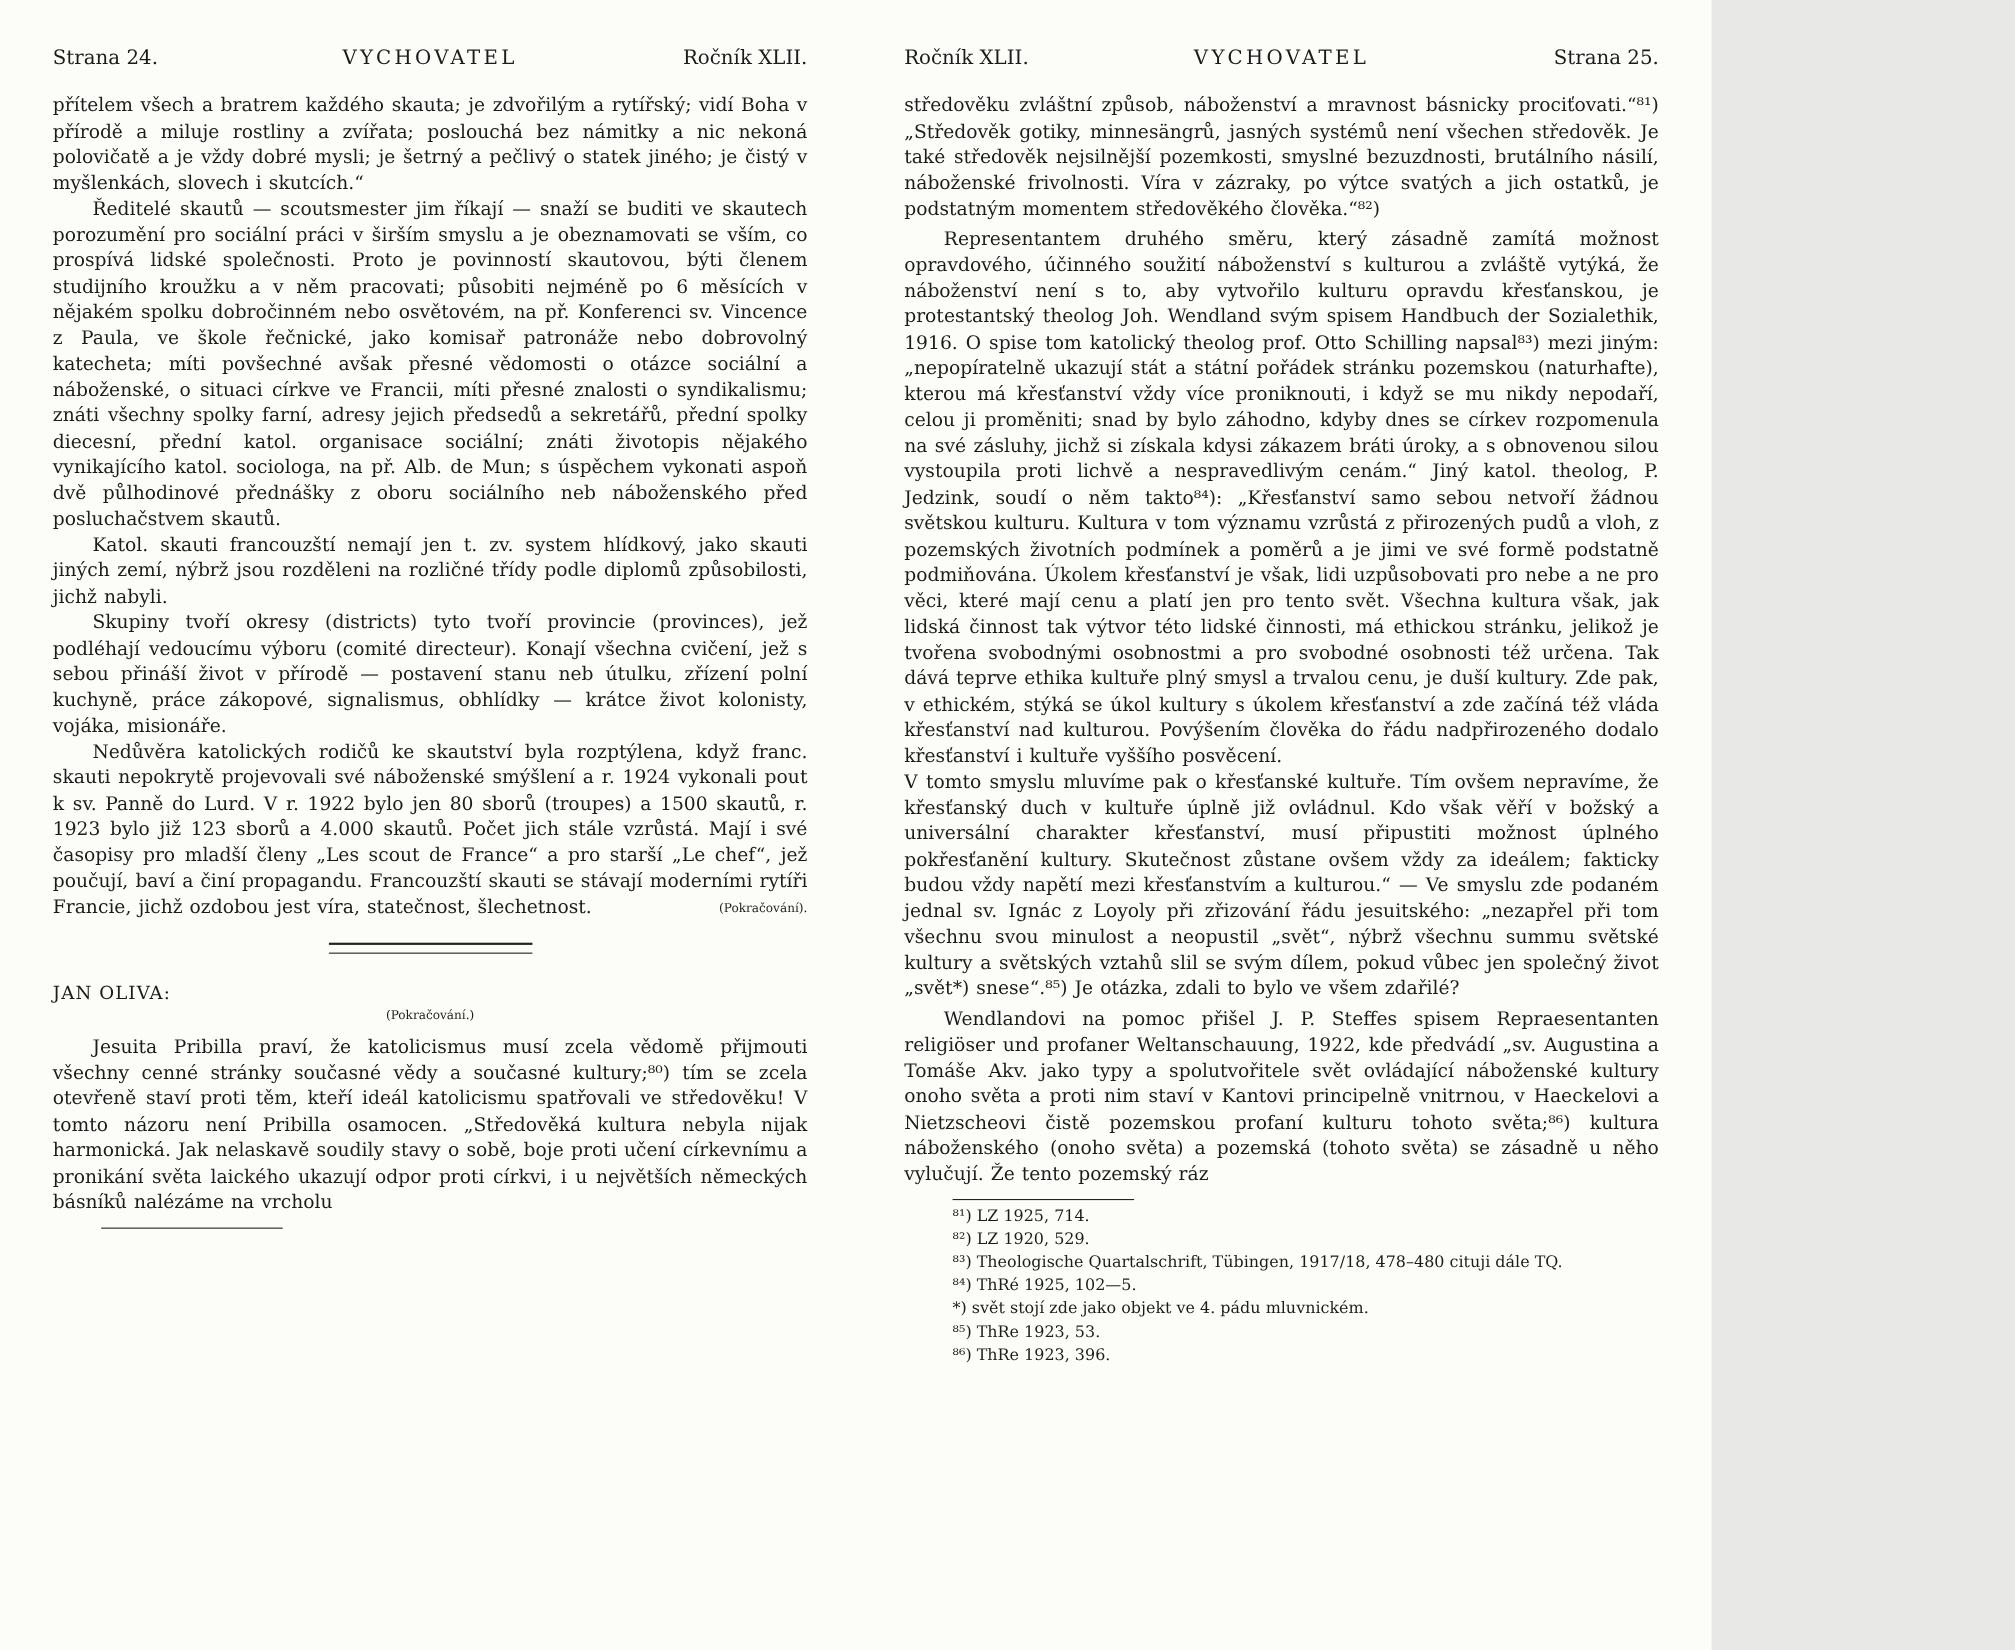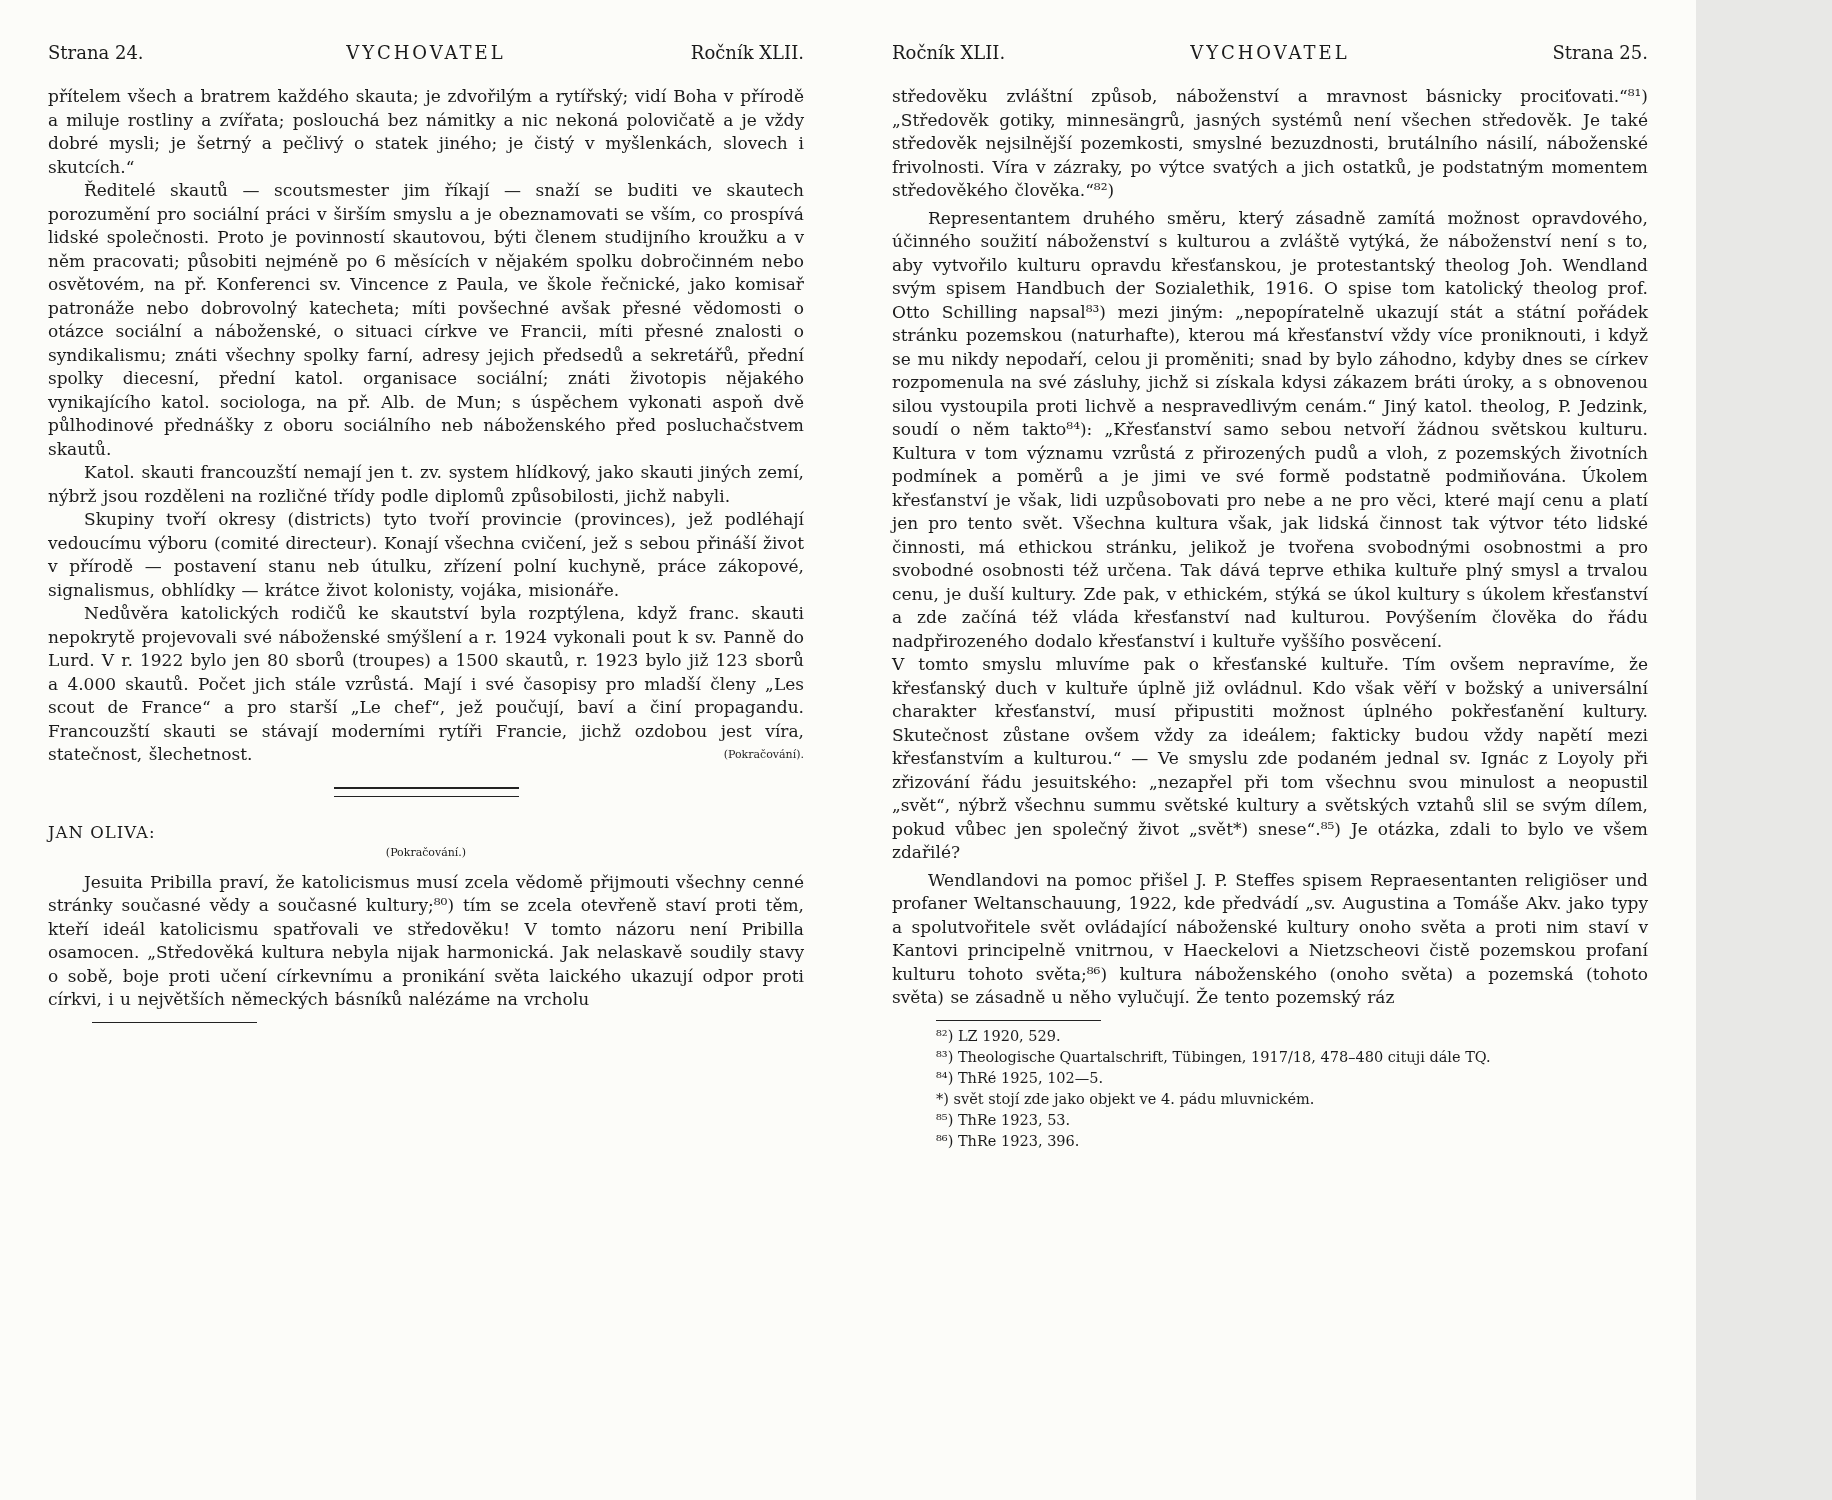--- a/index.html
+++ b/index.html
@@ -2,21 +2,21 @@
 <html><head>
 <meta charset="utf-8">
 <style>
   html, body {
     margin: 0;
     padding: 0;
     background: #e8e8e6;
   }
   .sheet {
     position: relative;
-    width: 1696px;
+    width: 1556px;
     height: 1500px;
     background: #fcfcf9;
     box-sizing: border-box;
     padding: 42px 48px 28px 48px;
     display: flex;
     gap: 88px;
     overflow: hidden;
     font-family: "DejaVu Serif", "Liberation Serif", serif;
     color: #1b1b1b;
   }
@@ -125,20 +125,21 @@
     </div>
 
     <p class="para noindent">středověku zvláštní způsob, náboženství a mravnost básnicky prociťovati.“⁸¹) „Středověk gotiky, minnesängrů, jasných systémů není všechen středověk. Je také středověk nejsilnější pozemkosti, smyslné bezuzdnosti, brutálního násilí, náboženské frivolnosti. Víra v zázraky, po výtce svatých a jich ostatků, je podstatným momentem středověkého člověka.“⁸²)</p>
     <p class="para spaced">Representantem druhého směru, který zásadně zamítá možnost opravdového, účinného soužití náboženství s kulturou a zvláště vytýká, že náboženství není s to, aby vytvořilo kulturu opravdu křesťanskou, je protestantský theolog Joh. Wendland svým spisem Handbuch der Sozialethik, 1916. O spise tom katolický theolog prof. Otto Schilling napsal⁸³) mezi jiným: „nepopíratelně ukazují stát a státní pořádek stránku pozemskou (naturhafte), kterou má křesťanství vždy více proniknouti, i když se mu nikdy nepodaří, celou ji proměniti; snad by bylo záhodno, kdyby dnes se církev rozpomenula na své zásluhy, jichž si získala kdysi zákazem bráti úroky, a s obnovenou silou vystoupila proti lichvě a nespravedlivým cenám.“ Jiný katol. theolog, P. Jedzink, soudí o něm takto⁸⁴): „Křesťanství samo sebou netvoří žádnou světskou kulturu. Kultura v tom významu vzrůstá z přirozených pudů a vloh, z pozemských životních podmínek a poměrů a je jimi ve své formě podstatně podmiňována. Úkolem křesťanství je však, lidi uzpůsobovati pro nebe a ne pro věci, které mají cenu a platí jen pro tento svět. Všechna kultura však, jak lidská činnost tak výtvor této lidské činnosti, má ethickou stránku, jelikož je tvořena svobodnými osobnostmi a pro svobodné osobnosti též určena. Tak dává teprve ethika kultuře plný smysl a trvalou cenu, je duší kultury. Zde pak, v ethickém, stýká se úkol kultury s úkolem křesťanství a zde začíná též vláda křesťanství nad kulturou. Povýšením člověka do řádu nadpřirozeného dodalo křesťanství i kultuře vyššího posvěcení.</p>
     <p class="para noindent">V tomto smyslu mluvíme pak o křesťanské kultuře. Tím ovšem nepravíme, že křesťanský duch v kultuře úplně již ovládnul. Kdo však věří v božský a universální charakter křesťanství, musí připustiti možnost úplného pokřesťanění kultury. Skutečnost zůstane ovšem vždy za ideálem; fakticky budou vždy napětí mezi křesťanstvím a kulturou.“ — Ve smyslu zde podaném jednal sv. Ignác z Loyoly při zřizování řádu jesuitského: „nezapřel při tom všechnu svou minulost a neopustil „svět“, nýbrž všechnu summu světské kultury a světských vztahů slil se svým dílem, pokud vůbec jen společný život „svět*) snese“.⁸⁵) Je otázka, zdali to bylo ve všem zdařilé?</p>
     <p class="para spaced">Wendlandovi na pomoc přišel J. P. Steffes spisem Repraesentanten religiöser und profaner Weltanschauung, 1922, kde předvádí „sv. Augustina a Tomáše Akv. jako typy a spolutvořitele svět ovládající náboženské kultury onoho světa a proti nim staví v Kantovi principelně vnitrnou, v Haeckelovi a Nietzscheovi čistě pozemskou profaní kulturu tohoto světa;⁸⁶) kultura náboženského (onoho světa) a pozemská (tohoto světa) se zásadně u něho vylučují. Že tento pozemský ráz</p>
 
     <div class="fn-block indented">
       <div class="fn-rule"></div>
       <div>
+          <div class="fn-item">⁸¹) LZ 1925, 714.</div>
           <div class="fn-item">⁸²) LZ 1920, 529.</div>
           <div class="fn-item">⁸³) Theologische Quartalschrift, Tübingen, 1917/18, 478–480 cituji dále TQ.</div>
           <div class="fn-item">⁸⁴) ThRé 1925, 102—5.</div>
           <div class="fn-item">*) svět stojí zde jako objekt ve 4. pádu mluvnickém.</div>
           <div class="fn-item">⁸⁵) ThRe 1923, 53.</div>
           <div class="fn-item">⁸⁶) ThRe 1923, 396.</div>
         </div>
     </div>
   </div>
 

